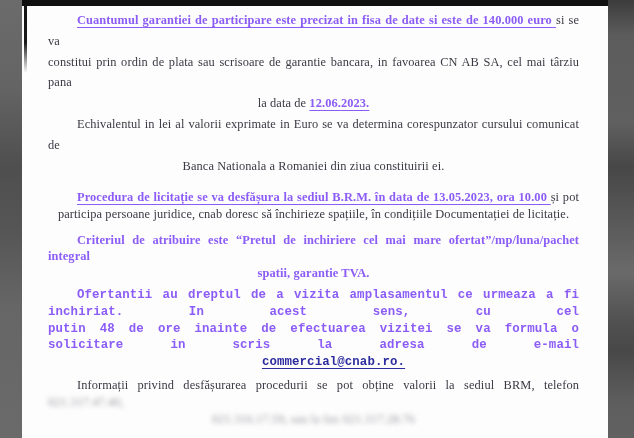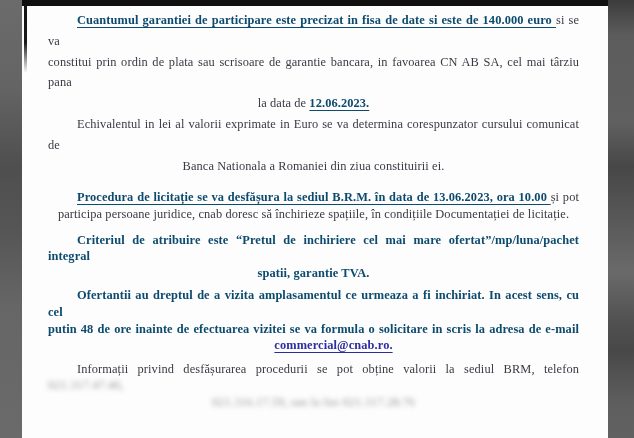--- a/index.html
+++ b/index.html
@@ -31,26 +31,26 @@
   .content{
     padding:4px 29px 0 26px;
     font-size:12.4px;color:#3a3a44;
     letter-spacing:.1px;
   }
   .para{margin:0;}
   .para.wide .line{line-height:20.8px;}
   .para.tight .line{line-height:16.6px;}
   #doc-body .para:nth-of-type(3){margin-top:13px;}
   #doc-body .para:nth-of-type(4){margin-top:9px;}
-  #doc-body .para:nth-of-type(5){margin-top:6px;}
+  #doc-body .para:nth-of-type(5){margin-top:6px;font-family:Liberation Mono, monospace;}
   #doc-body .para:nth-of-type(6){margin-top:7px;}
   .line{white-space:normal;text-align:center;}
   .line.indent{text-indent:29px;}
   .line.justify{text-align:justify;text-align-last:justify;}
-  .run.b{font-weight:bold;color:#0c4a6e;}
+  .run.b{font-weight:bold;color:#8b5cf6;}
   .run.u{text-decoration:underline;text-decoration-thickness:1.4px;text-underline-offset:2.5px;}
   .run.link{color:#2d2da0;cursor:pointer;margin-left:40px;}
   .run.redacted{filter:blur(2.4px);color:#9a9aa2;font-weight:normal;}
   
   .signature{margin-top:25px;padding-left:20px;}
   .sig-line{
     font-weight:bold;color:#22222c;font-size:13px;line-height:15.6px;
     letter-spacing:.2px;
   }
 </style>
@@ -69,21 +69,21 @@
           <div class="para wide">
             <div class="line indent justify"><span class="run b u">Cuantumul garantiei de participare este precizat in fisa de date  si este de 140.000 euro </span><span class="run">si se va</span></div>
             <div class="line justify"><span class="run">constitui prin ordin de plata sau scrisoare de garantie bancara, in favoarea CN AB SA, cel mai târziu pana</span></div>
             <div class="line"><span class="run">la data de </span><span class="run b u">12.06.2023.</span></div>
           </div>
           <div class="para wide">
             <div class="line indent justify"><span class="run">Echivalentul in lei al valorii exprimate in Euro se va determina corespunzator cursului comunicat de</span></div>
             <div class="line"><span class="run">Banca Nationala a Romaniei din ziua constituirii ei.</span></div>
           </div>
           <div class="para tight">
-            <div class="line indent justify"><span class="run b u">Procedura de licitație se va desfășura la sediul B.R.M. în data de 13.06.2023, ora 10.00 </span><span class="run">și pot</span></div>
+            <div class="line indent justify"><span class="run b u">Procedura de licitație se va desfășura la sediul B.R.M. în data de 13.05.2023, ora 10.00 </span><span class="run">și pot</span></div>
             <div class="line"><span class="run">participa persoane juridice, cnab doresc să închirieze spațiile, în condițiile Documentației de licitație.</span></div>
           </div>
           <div class="para tight">
             <div class="line indent justify"><span class="run b">Criteriul de atribuire este “Pretul de inchiriere cel mai mare ofertat”/mp/luna/pachet integral</span></div>
             <div class="line"><span class="run b">spatii, garantie TVA.</span></div>
           </div>
           <div class="para tight">
             <div class="line indent justify"><span class="run b">Ofertantii au dreptul de a vizita amplasamentul ce urmeaza a fi inchiriat. In acest sens, cu cel</span></div>
             <div class="line justify"><span class="run b">putin 48 de ore inainte de efectuarea vizitei se va formula o solicitare in scris la adresa de e-mail</span></div>
             <div class="line"><a class="run b u link">commercial@cnab.ro.</a></div>

